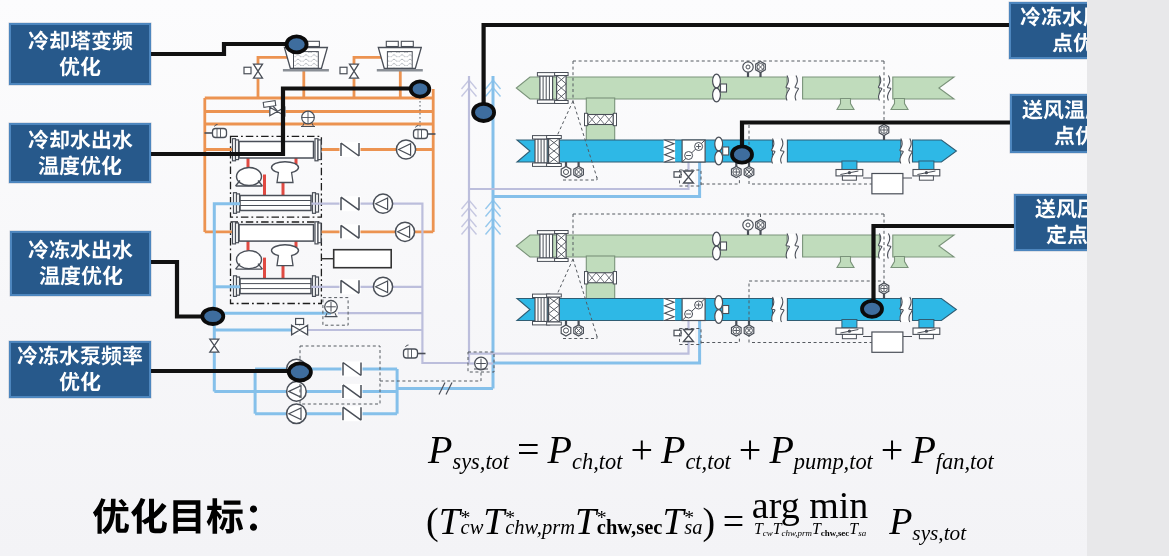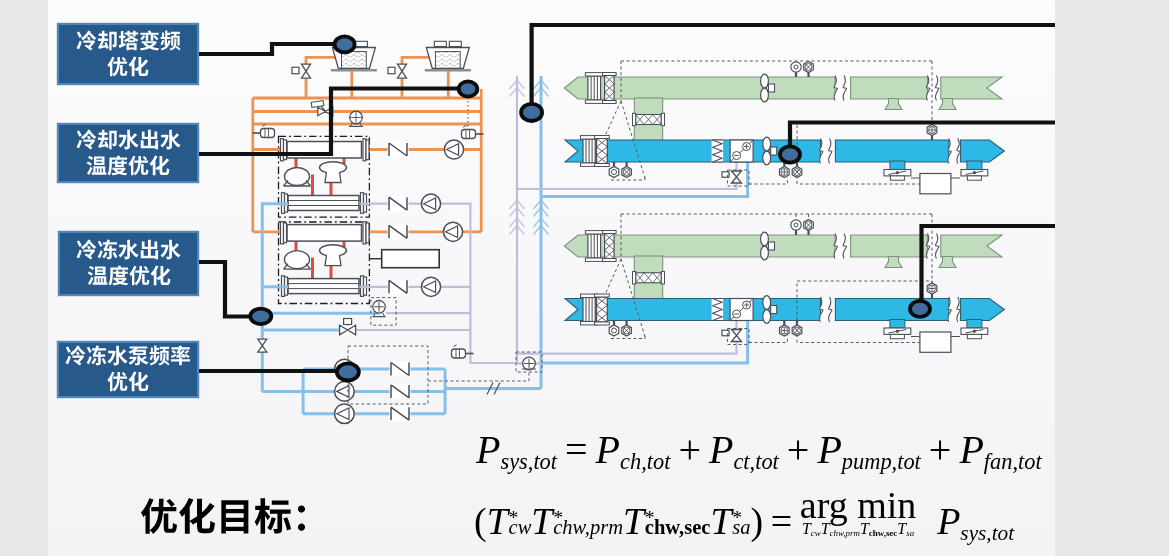--- a/index.html
+++ b/index.html
@@ -1,18 +1,18 @@
 <!DOCTYPE html>
 <html><head>
 <meta charset="utf-8">
 <style>
 html,body{margin:0;padding:0;background:#e8e8ea;}
-#stage{position:relative;width:1007px;height:556px;overflow:hidden;
+#stage{position:relative;width:1087px;height:556px;overflow:hidden;
  background:linear-gradient(180deg,#fcfcfd,#f3f3f6);
- font-family:"Liberation Sans",sans-serif;margin-left:48px;}
+ font-family:"Liberation Sans",sans-serif;}
 #schematic{position:absolute;left:0;top:0;}
 .callout{position:absolute;box-sizing:border-box;background:#27598B;
  border:2.2px solid #4D86BE;display:flex;flex-direction:column;
  justify-content:center;align-items:center;gap:3px;box-shadow:0 0 0 0.5px rgba(30,60,100,.25);}
 .co-line{display:flex;justify-content:center;line-height:0;}
 .co-line svg{display:block;fill:#ffffff;}
 #objective{position:absolute;left:92px;top:497px;line-height:0;}
 #objective svg{fill:#000;}
 .sr{position:absolute;width:1px;height:1px;overflow:hidden;clip-path:inset(50%);white-space:nowrap;}
 .eq{position:absolute;font-family:"Liberation Serif",serif;color:#000;white-space:nowrap;}

